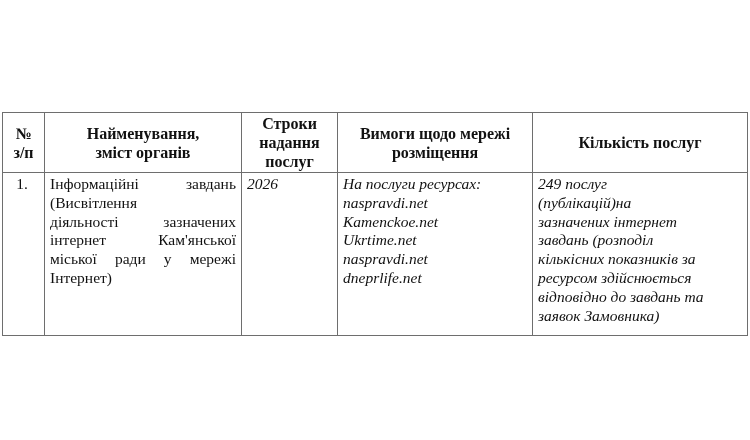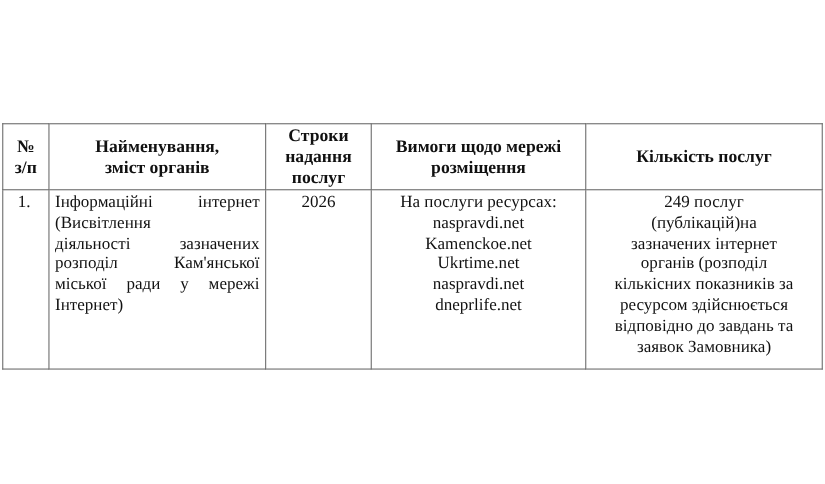--- a/index.html
+++ b/index.html
@@ -8,21 +8,21 @@
   table { position: absolute; left: 2px; top: 112px; width: 745px;
           border-collapse: collapse; table-layout: fixed; }
   col.c1 { width: 42px; } col.c2 { width: 197px; } col.c3 { width: 96px; }
   col.c4 { width: 195px; } col.c5 { width: 215px; }
   th, td { border: 1.5px solid #6e6e6e; vertical-align: top; }
   th { font-weight: bold; font-size: 16px; line-height: 19px; text-align: center;
        vertical-align: middle; height: 56px; padding: 1px 4px; }
   td { font-size: 15.5px; line-height: 18.8px; padding: 2px 5px; height: 158px; }
   td.num { text-align: center; padding-left: 2px; }
   td.name { text-align: justify; text-align-last: left; }
-  td.center { text-align: center; }
+  td.center { text-align: left; font-style: italic; }
   .line { display: block; }
   .just { display: block; text-align: justify; text-align-last: justify; }
 </style>
 </head>
 <body>
 
 <table>
   <colgroup>
       <col class="c1">
       <col class="c2">
@@ -51,41 +51,41 @@
       </th>
       <th>
         <span class="line">Кількість послуг</span>
       </th>
     </tr>
   </thead>
   <tbody>
     <tr>
       <td class="num">1.</td>
       <td class="name">
-        <span class="just">Інформаційні інтернет</span>
+        <span class="just">Інформаційні завдань</span>
         <span class="line">(Висвітлення</span>
         <span class="just">діяльності зазначених</span>
-        <span class="just">розподіл Кам'янської</span>
+        <span class="just">інтернет Кам'янської</span>
         <span class="just">міської ради у мережі</span>
         <span class="line">Інтернет)</span>
       </td>
       <td class="center">2026</td>
       <td class="center">
         <span class="line">На послуги ресурсах:</span>
         <span class="line">naspravdi.net</span>
         <span class="line">Kamenckoe.net</span>
         <span class="line">Ukrtime.net</span>
         <span class="line">naspravdi.net</span>
         <span class="line">dneprlife.net</span>
       </td>
       <td class="center">
         <span class="line">249 послуг</span>
         <span class="line">(публікацій)на</span>
         <span class="line">зазначених інтернет</span>
-        <span class="line">органів (розподіл</span>
+        <span class="line">завдань (розподіл</span>
         <span class="line">кількісних показників за</span>
         <span class="line">ресурсом здійснюється</span>
         <span class="line">відповідно до завдань та</span>
         <span class="line">заявок Замовника)</span>
       </td>
     </tr>
   </tbody>
 </table>
 
 </body></html>

